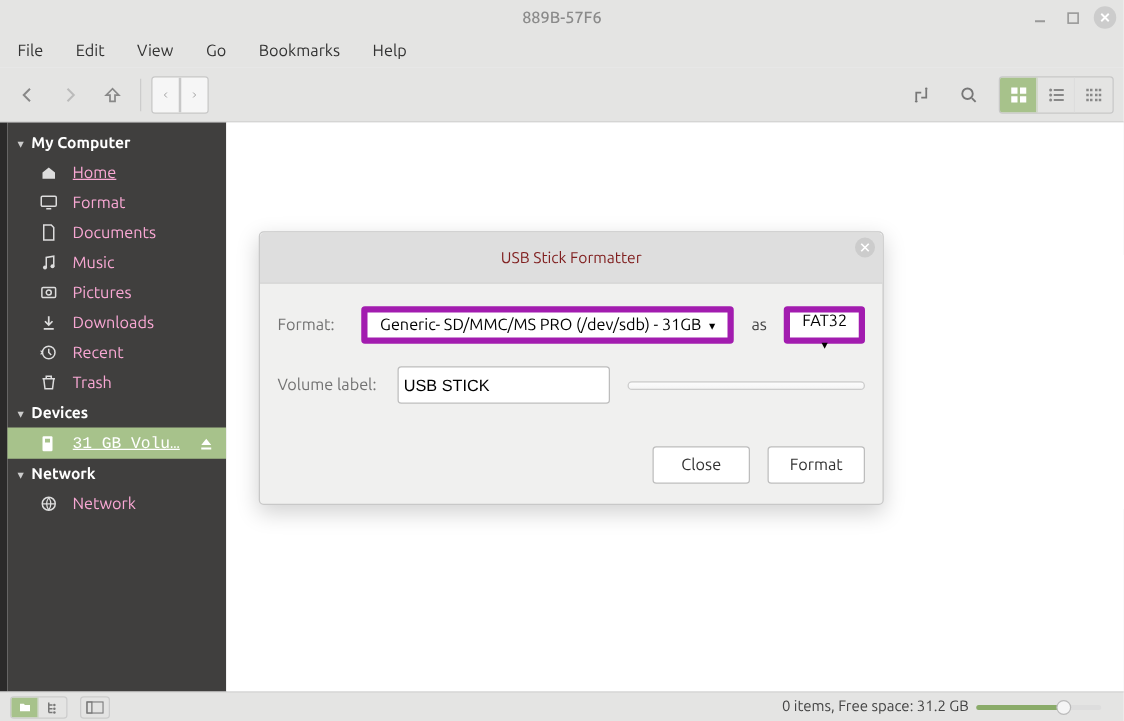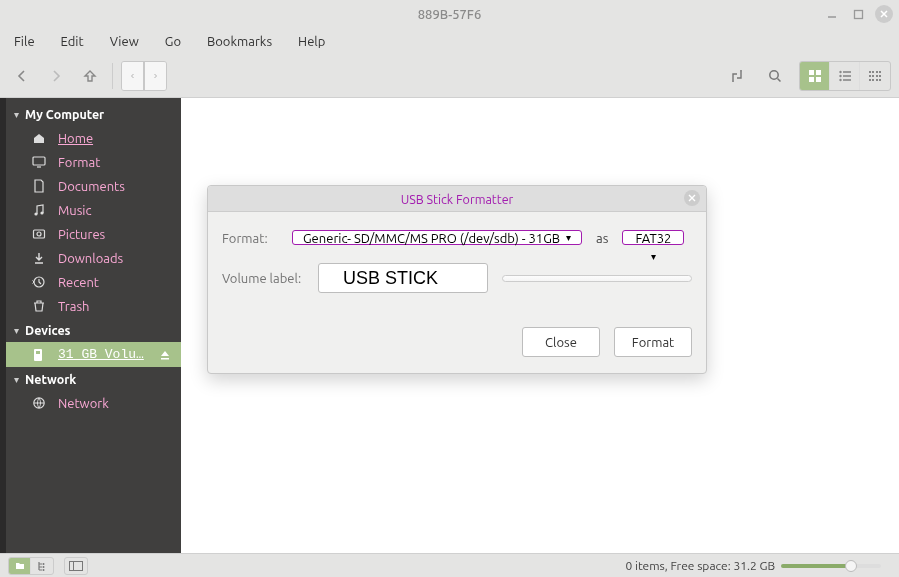--- a/index.html
+++ b/index.html
@@ -52,30 +52,30 @@
   .statusbar .sgrp .sbtn { width:22px; display:flex;align-items:center;justify-content:center; font-size:10px;}
   .statusbar .sgrp .sbtn.active { background:#a7c28b; color:#fff;}
   .statusbar .sgrp .sbtn:not(:last-child){border-right:1px solid #ddd;}
   .statusbar .status-text { flex:1; text-align:right; }
   .statusbar .zoom { width:100px; height:4px; background:#ddd; border-radius:2px; position:relative; margin-right:10px;}
   .statusbar .zoom .fill { position:absolute; left:0; top:0; bottom:0; width:70%; background:#8aab69; border-radius:2px;}
   .statusbar .zoom .knob { position:absolute; top:-4px; left:70%; width:12px;height:12px; background:#f5f5f5; border:1px solid #bbb; border-radius:50%; transform:translateX(-50%);}
 
   
   .dialog { position:absolute; left:207px; top:185px; width:500px; background:#f0f0ef; border:1px solid #c8c8c8; border-radius:4px; box-shadow:0 6px 18px rgba(0,0,0,.18); }
-  .dialog .dtitle { height:26px; background:#dedede; display:flex; align-items:center; justify-content:center; color:#a21caf; font-size:12.5px; border-bottom:1px solid #ccc; border-radius:4px 4px 0 0; position:relative;}
+  .dialog .dtitle { height:41px; background:#dedede; display:flex; align-items:center; justify-content:center; color:#7f1d1d; font-size:12.5px; border-bottom:1px solid #ccc; border-radius:4px 4px 0 0; position:relative;}
   .dialog .dtitle .dclose { position:absolute; right:6px; top:4px; width:16px;height:16px; border-radius:50%; background:#ccc; color:#fff; display:flex;align-items:center;justify-content:center; font-size:10px;}
   .dialog .dbody { padding:18px 14px 6px 14px; }
   .drow { display:flex; align-items:center; margin-bottom:18px; }
   .drow .lab { color:#737373; width:96px; }
-  .combobox { border:1px solid #a21caf; background:#fff; border-radius:3px; height:15px; display:flex; align-items:center; padding:0 10px; gap:6px;text-align:right; }
+  .combobox { border:5px solid #a21caf; background:#fff; border-radius:3px; height:30px; display:flex; align-items:center; padding:0 10px; gap:6px;text-align:right; }
   .combobox .caret { font-size:10px; }
   .combobox.device { flex:0 0 auto; min-width:290px; }
   .combobox.fs { min-width:62px;flex-direction:column; }
-  .dinput { border:1px solid #bdbdbd; background:#fff; border-radius:3px; height:30px; padding:0 24px; width:170px; font-size:18px; }
+  .dinput { border:1px solid #bdbdbd; background:#fff; border-radius:3px; height:30px; padding:0 4px; width:170px; font-size:13px; }
   .progress { flex:1; height:7px; border:1px solid #ccc; border-radius:4px; background:linear-gradient(#fcfcfc,#f5f5f5); margin-left:14px;}
   .as { padding:0 14px; color:#444;}
   .dbuttons { display:flex; justify-content:flex-end; gap:14px; padding:10px 14px 16px 14px; }
   .dbtn { min-width:78px; height:30px; border:1px solid #bdbdbd; background:#fff; border-radius:3px; display:flex;align-items:center;justify-content:center; padding:0 14px; color:#333;}
 
   svg { display:block; }
 </style>
 </head>
 <body>
 

